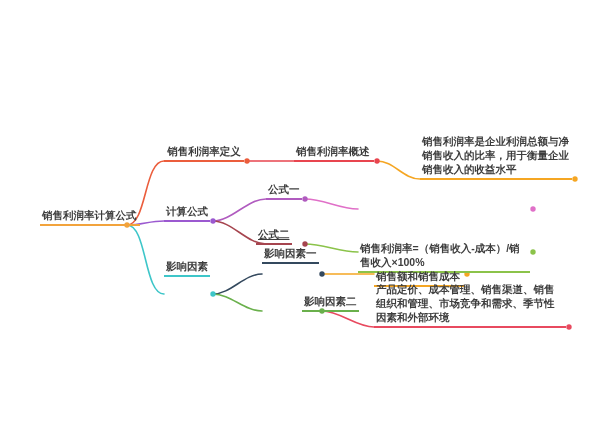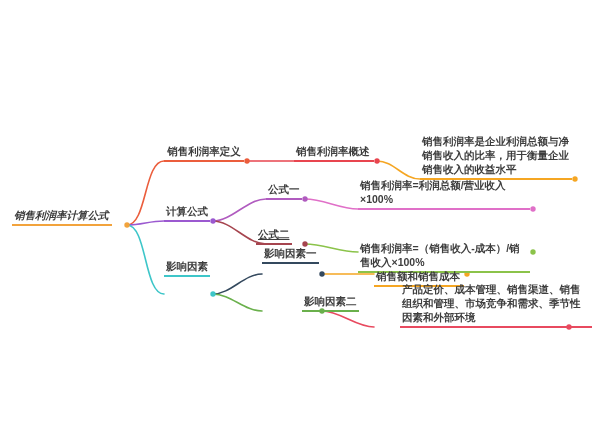--- a/index.html
+++ b/index.html
@@ -17,34 +17,34 @@
     position: absolute;
     font-weight: bold;
     color: #3d3d3d;
     font-size: 10.5px;
     line-height: 14px;
     padding: 0 2px 2px 2px;
     border-bottom: 2px solid #999;
     cursor: default;
   }
   
-  .n-root { left: 12px;  top: 208px; width: 100px; border-bottom-color: #f2a33c; font-style: italic; }
+  .n-root { left: 40px;  top: 208px; width: 100px; border-bottom-color: #f2a33c; }
   .n-def  { left: 164px; top: 144px; width: 80px;  border-bottom-color: #eb5d3c; text-align: center; }
   .n-ovv  { left: 294px; top: 144px; width: 80px;  border-bottom-color: #e8454f; }
   .n-desc { left: 420px; top: 134px; width: 152px; border-bottom-color: #f5a623; }
   .n-calc { left: 164px; top: 204px; width: 46px;  border-bottom-color: #9b59d0; }
   .n-f1   { left: 266px; top: 182px; width: 36px;  border-bottom-color: #b05bbf; }
   .n-f1d  { left: 358px; top: 178px; width: 172px; border-bottom-color: #e070c8; }
   .n-f2   { left: 256px; top: 227px; width: 36px;  border-bottom-color: #a6454f; text-decoration: underline; }
   .n-f2d  { left: 358px; top: 221px; width: 172px; border-bottom-color: #8bc34a; margin-top: 20px; }
   .n-fac  { left: 164px; top: 259px; width: 46px;  border-bottom-color: #3ec6c9; }
   .n-fa1  { left: 262px; top: 246px; width: 57px;  border-bottom-color: #34495e; }
   .n-fa1d { left: 374px; top: 257px; width: 90px;  border-bottom-color: #f5a623; margin-top: 12px; }
   .n-fa2  { left: 262px; top: 294px; width: 57px;  border-bottom-color: #6ab04c; margin-left: 40px; }
-  .n-fa2d { left: 374px; top: 282px; width: 192px; border-bottom-color: #e84a5f; margin-left: 26px; }
+  .n-fa2d { left: 374px; top: 282px; width: 192px; border-bottom-color: #e84a5f; }
 </style>
 </head>
 <body>
 
 <div class="canvas">
 
   <svg class="connectors" width="600" height="430" viewBox="0 0 600 430" fill="none" stroke-width="1.6" stroke-linecap="round">
     <path d="M127,225 C147,225 144,161 164,161" stroke="#eb5d3c"></path>
     <path d="M127,225 C142,225 149,221 164,221" stroke="#9b59d0"></path>
     <path d="M127,225 C147,225 144,294 164,294" stroke="#3ec6c9"></path>
@@ -92,23 +92,20 @@
   </div>
 
   <div class="node n-calc">
     <span>计算公式</span>
   </div>
 
   <div class="node n-f1">
     <span>公式一</span>
   </div>
 
-  <div class="node n-f1d">
-    <span>销售利润率=利润总额/营业收入×100%</span>
-  </div>
 
   <div class="node n-f2">
     <span>公式二</span>
   </div>
 
   <div class="node n-f2d">
     <span>销售利润率=（销售收入-成本）/销售收入×100%</span>
   </div>
 
   <div class="node n-fac">

